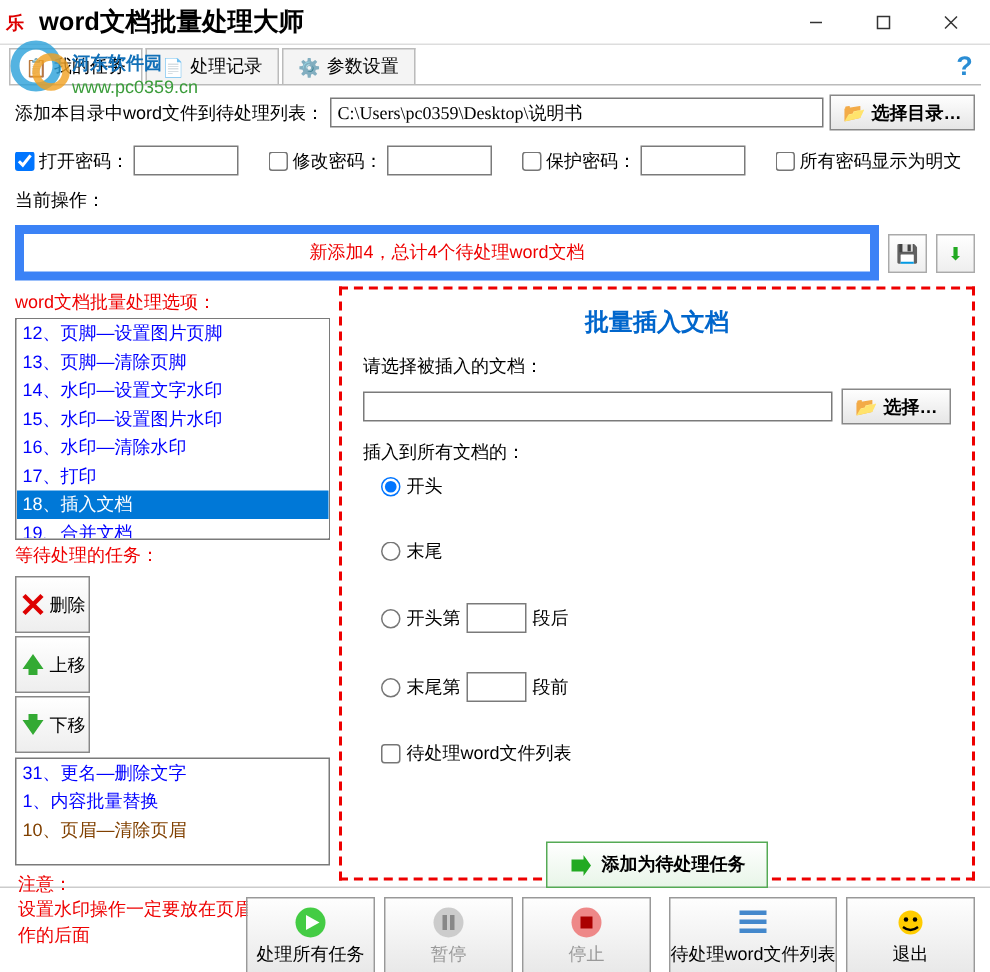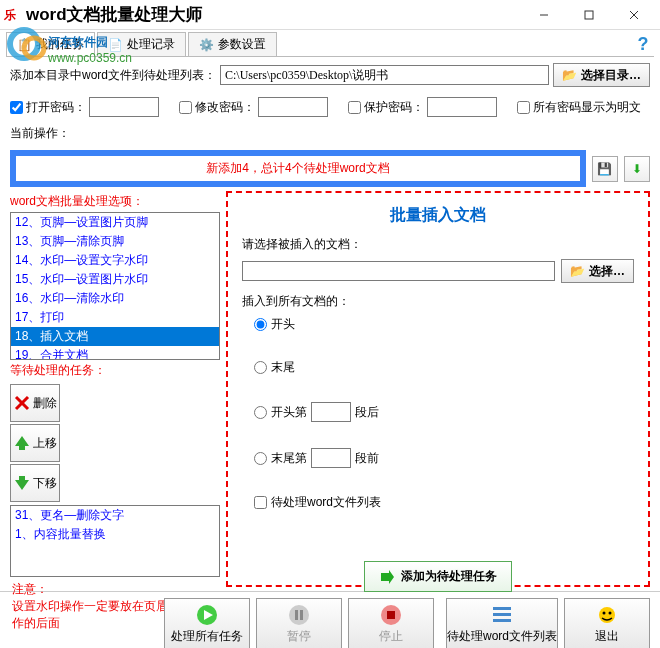--- a/index.html
+++ b/index.html
@@ -179,20 +179,21 @@
       <div class="square-btn">
         <svg width="18" height="18">
             <polygon points="9,16 16,6 12,6 12,2 6,2 6,6 2,6" fill="#3a3"></polygon>
           </svg>
         <span>下移</span>
       </div>
     </div>
     <div class="listbox list2" id="list2">
         <div class="list-item">31、更名—删除文字</div>
         <div class="list-item">1、内容批量替换</div>
+        <div class="list-item brown">10、页眉—清除页眉</div>
       </div>
     <div style="flex:1"></div>
     <div class="note" style="white-space:pre-line">注意：
     设置水印操作一定要放在页眉和页脚操作的后面</div>
   </div>
 
   <div class="right-panel">
     <div class="panel-title">批量插入文档</div>
     <div>请选择被插入的文档：</div>
     <div class="field-row">

